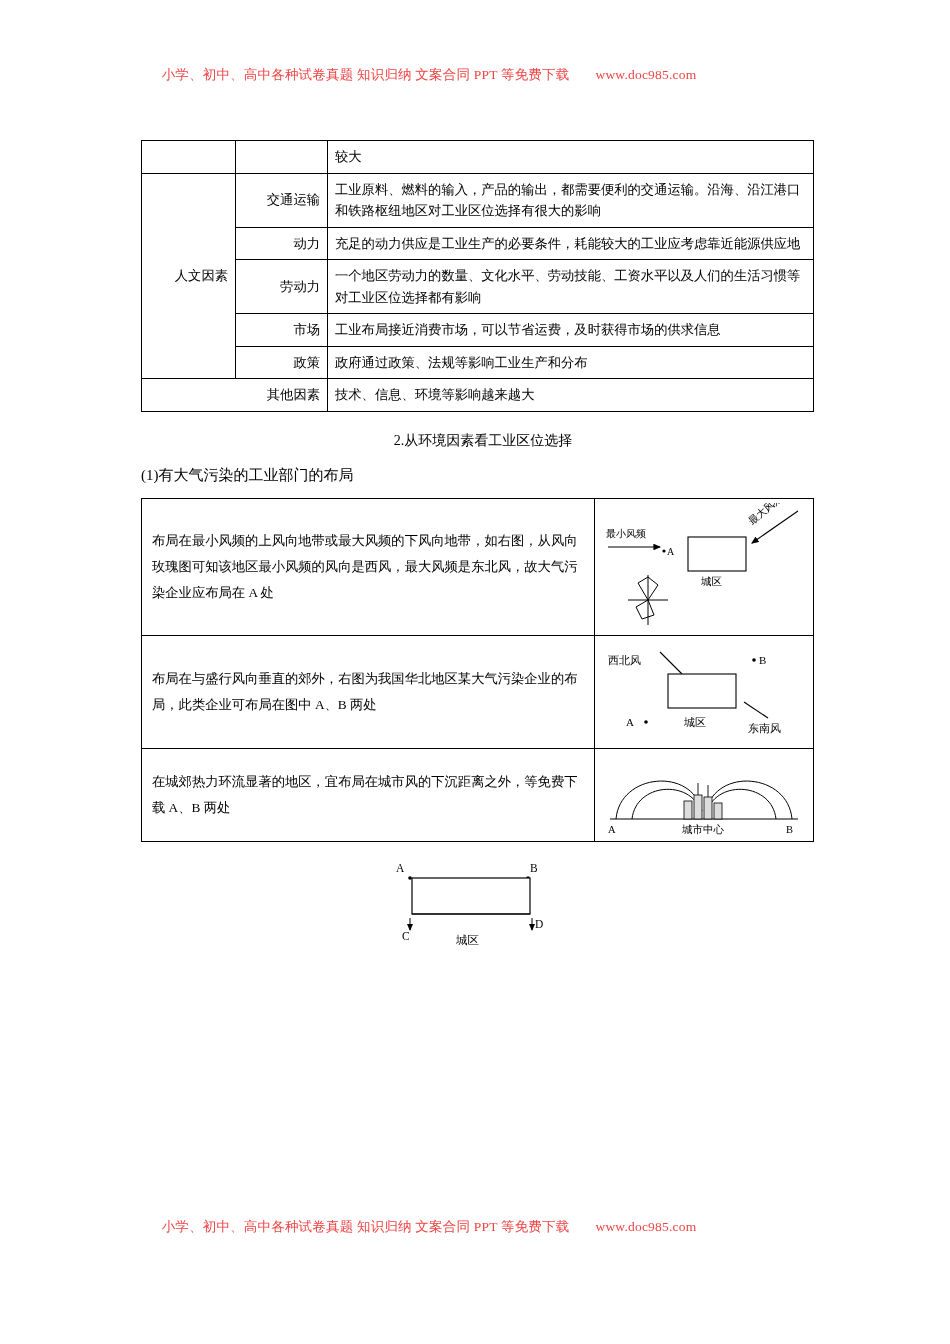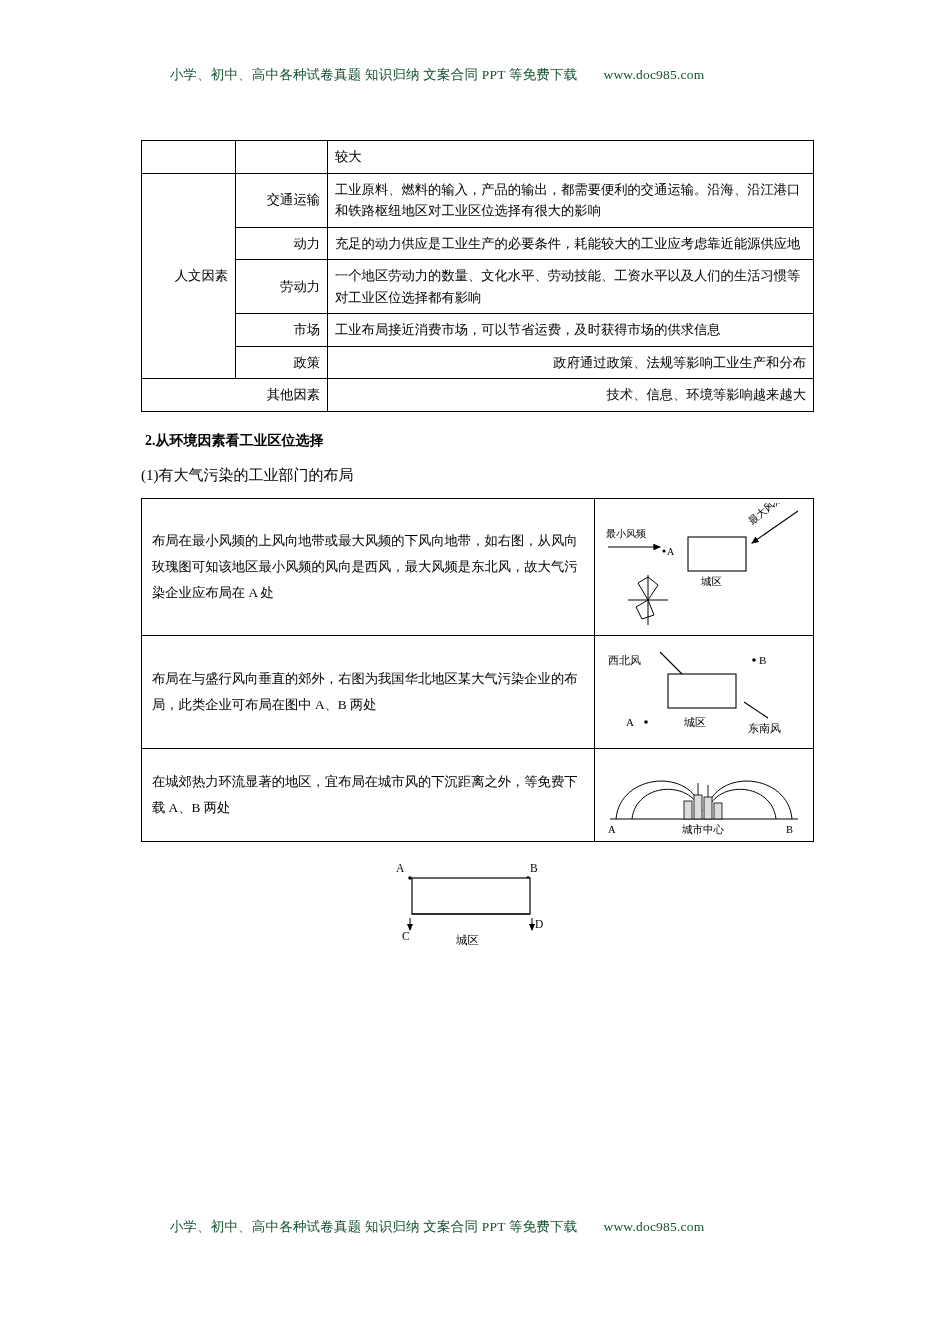--- a/index.html
+++ b/index.html
@@ -19,24 +19,23 @@
     height: 1344px;
     position: relative;
     box-sizing: border-box;
   }
   .watermark {
     position: absolute;
     left: 0;
     width: 858px;
     text-align: center;
     font-size: 13.5px;
-    color: #14532d;
+    color: #ef4444;
     letter-spacing: 0.2px;
     font-family: "Liberation Serif", serif;
-    margin-left: 8px;
   }
   .watermark-top { top: 66px; }
   .watermark-bottom { top: 1218px; }
   .wm-url { font-family: "Liberation Serif", serif; margin-left: 26px; }
 
   .content {
     position: absolute;
     left: 141px;
     top: 140px;
     width: 672px;
@@ -51,27 +50,28 @@
   table.tbl td, table.tbl th {
     border: 1px solid #000;
     font-size: 13.3px;
     line-height: 1.62;
     padding: 5px 7px;
     vertical-align: middle;
     font-family: "Liberation Serif", "DejaVu Serif", serif;
   }
   td.c-label { text-align: right; }
   td.c-body  { text-align: left; }
-  td.c-center { text-align: right; }
+  td.c-center { text-align: left; }
 
   .sec-title {
     font-size: 14px;
-    font-weight: bold;
-    margin: 18px 0 10px 4px;
+    font-weight: normal;
+    margin: 18px 0 10px 12px;
     line-height: 1.6;
+    text-align: center;
   }
   .para {
     font-size: 15px;
     line-height: 1.85;
     margin: 0 0 8px 0;
   }
   .para-block {
     font-size: 13.6px;
     line-height: 2.0;
     margin: 14px 0 6px 0;

